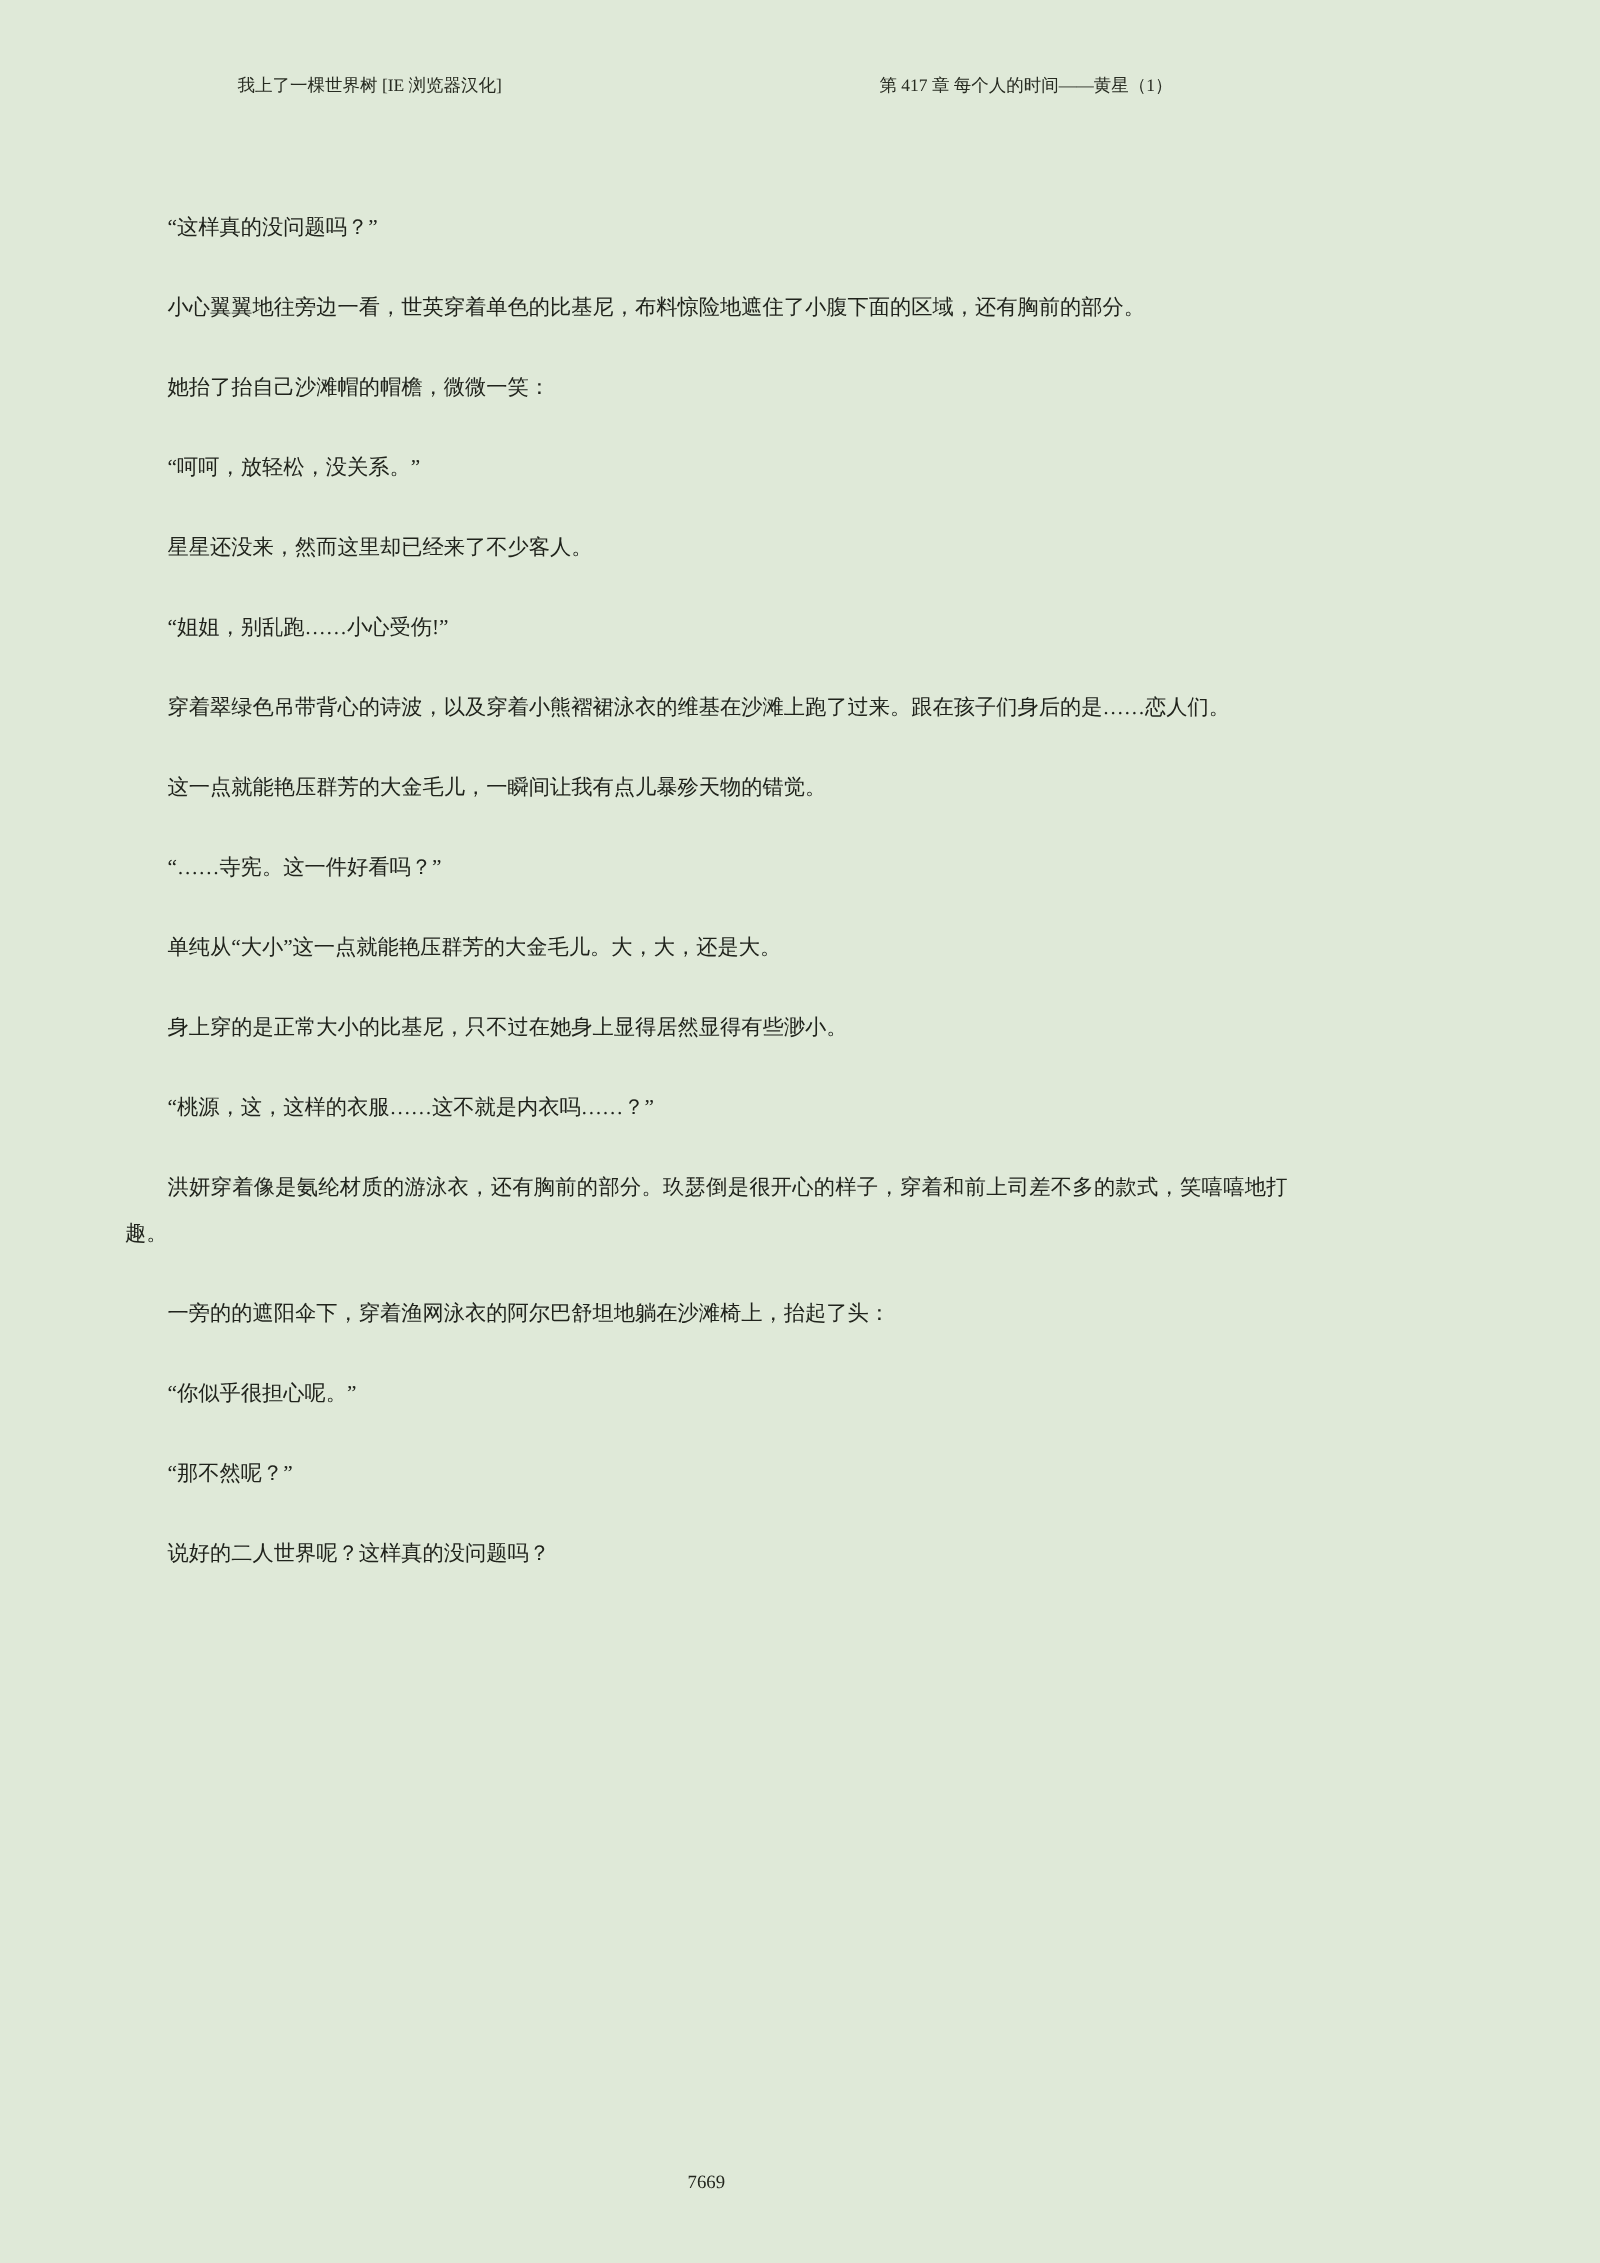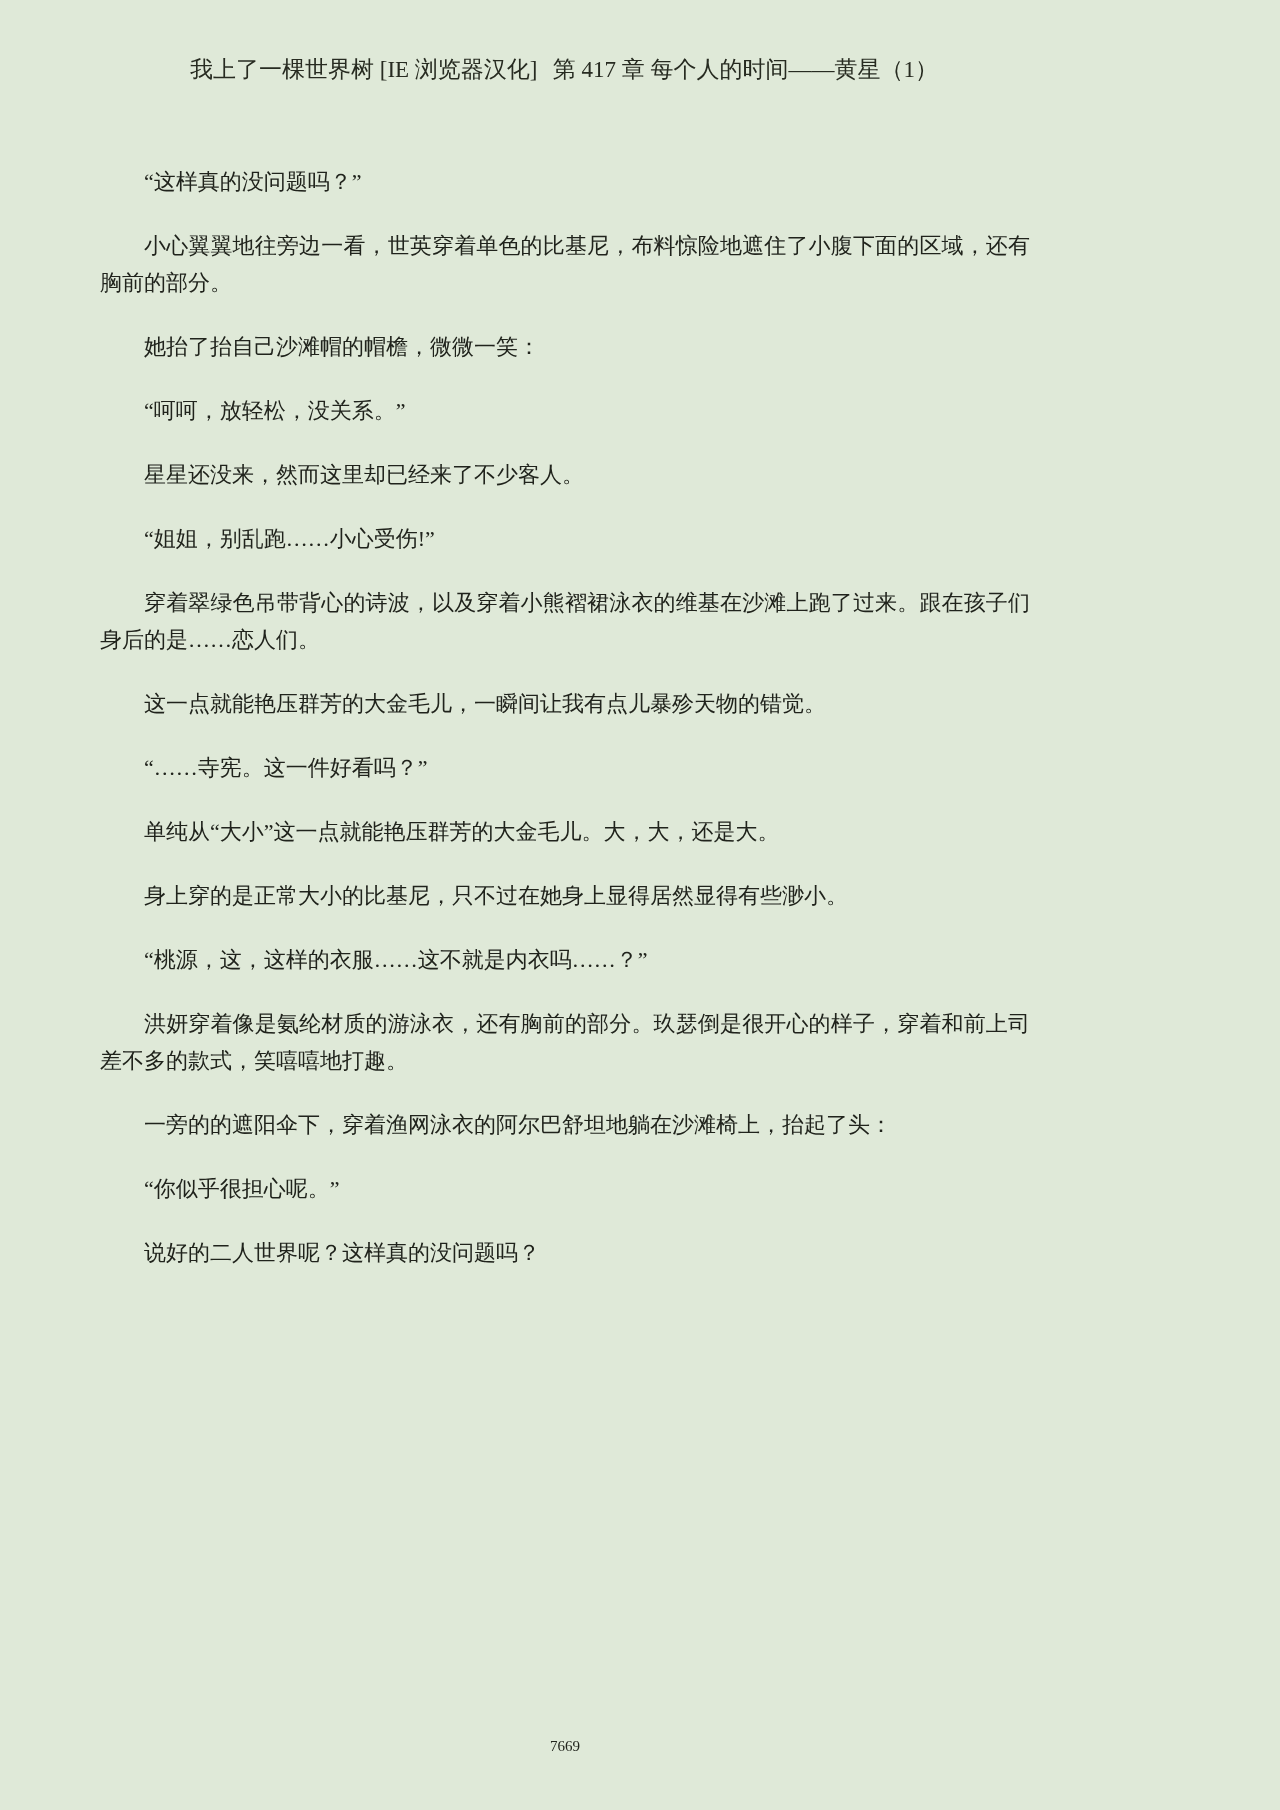--- a/index.html
+++ b/index.html
@@ -22,31 +22,31 @@
     overflow: hidden;
   }
   .header {
     position: absolute;
     top: 57px;
     left: 190px;
     width: 748px;
     display: flex;
     justify-content: space-between;
     align-items: baseline;
-    font-size: 23px;
+    font-size: 14px;
     line-height: 25px;
     color: #272b21;
     white-space: nowrap;
   }
   .content {
     position: absolute;
     top: 163px;
     left: 100px;
     width: 930px;
-    font-size: 22px;
+    font-size: 17px;
     line-height: 37px;
     text-align: justify;
     line-break: strict;
   }
   .content p {
     margin: 0 0 27px 0;
     text-indent: 2em;
   }
   .footer {
     position: absolute;
@@ -78,20 +78,21 @@
     <p>“姐姐，别乱跑……小心受伤!”</p>
     <p>穿着翠绿色吊带背心的诗波，以及穿着小熊褶裙泳衣的维基在沙滩上跑了过来。跟在孩子们身后的是……恋人们。</p>
     <p>这一点就能艳压群芳的大金毛儿，一瞬间让我有点儿暴殄天物的错觉。</p>
     <p>“……寺宪。这一件好看吗？”</p>
     <p>单纯从“大小”这一点就能艳压群芳的大金毛儿。大，大，还是大。</p>
     <p>身上穿的是正常大小的比基尼，只不过在她身上显得居然显得有些渺小。</p>
     <p>“桃源，这，这样的衣服……这不就是内衣吗……？”</p>
     <p>洪妍穿着像是氨纶材质的游泳衣，还有胸前的部分。玖瑟倒是很开心的样子，穿着和前上司差不多的款式，笑嘻嘻地打趣。</p>
     <p>一旁的的遮阳伞下，穿着渔网泳衣的阿尔巴舒坦地躺在沙滩椅上，抬起了头：</p>
     <p>“你似乎很担心呢。”</p>
+    <p>“那不然呢？”</p>
     <p>说好的二人世界呢？这样真的没问题吗？</p>
   </div>
 
   <div class="footer">
     <span>7669</span>
   </div>
 
 </div>
 
 </body></html>

